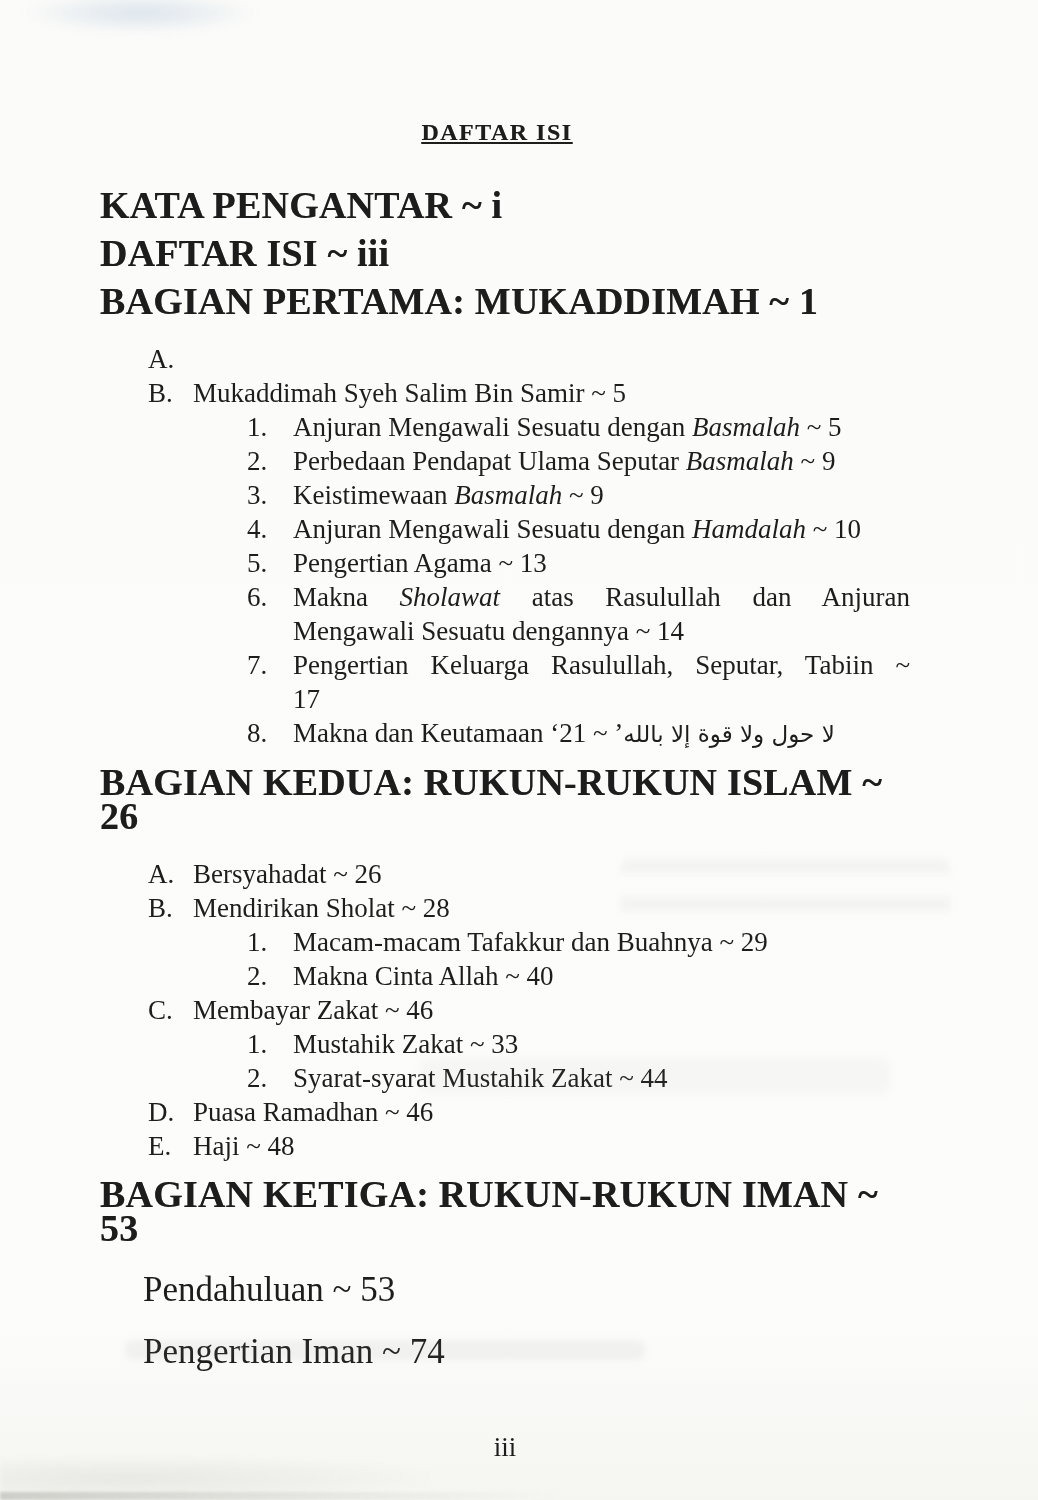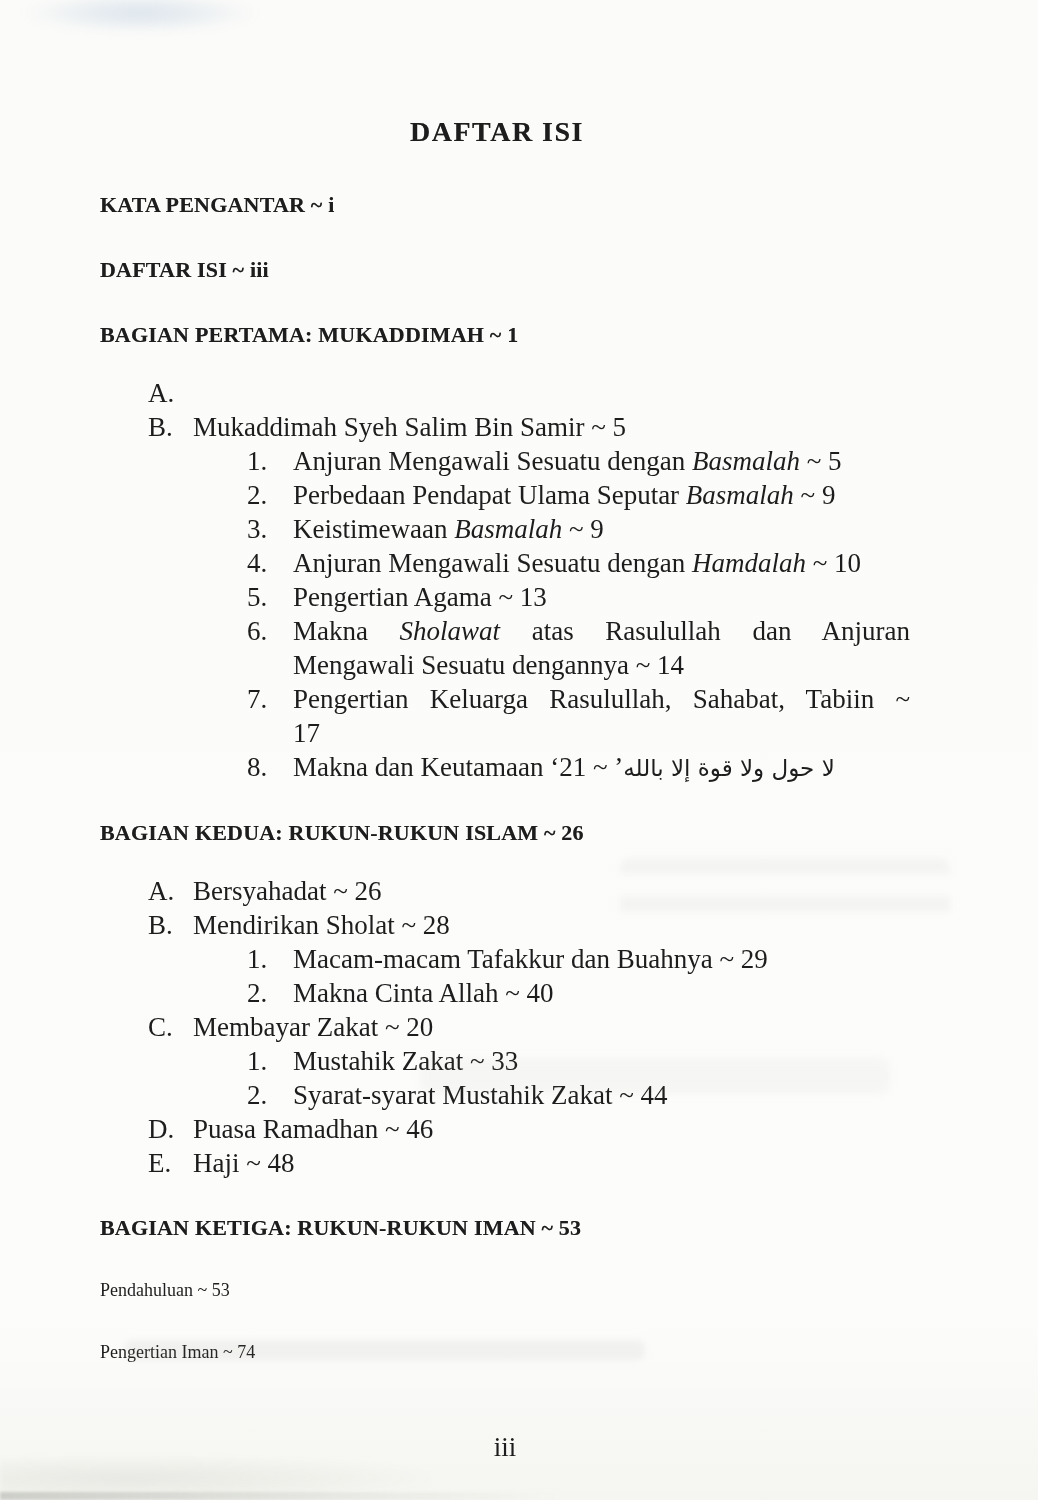--- a/index.html
+++ b/index.html
@@ -10,42 +10,43 @@
     background:#f6f6f3;
     position:relative;
     overflow:hidden;
   }
   .page {
     position:absolute; inset:0;
     background:linear-gradient(180deg,#fbfbf9 0%,#fcfcfb 88%,#f5f5f1 100%);
     padding:112px 128px 0 100px;
   }
   .title {
-    font-size:28px; font-weight:bold; text-align:center;
+    font-size:24px; font-weight:bold; text-align:center;
     letter-spacing:1.5px; line-height:40px; margin-bottom:36px;
     transform:translateX(-8px);
     text-shadow:0 0 .6px rgba(25,25,25,.55);
+    text-decoration:underline;
   }
   .h-entry {
-    font-size:22px; font-weight:bold; line-height:34px; margin-top:31px;
+    font-size:38px; font-weight:bold; line-height:34px; margin-top:14px;
     letter-spacing:.2px;
     text-shadow:0 0 .6px rgba(25,25,25,.5);
   }
   .list { margin-top:24px; }
   .row { display:flex; line-height:34px; font-size:27px; }
   .row .marker { flex:0 0 45px; }
   .row.letter { padding-left:48px; }
   .row.num { padding-left:147px; }
   .row.num .marker { flex:0 0 46px; }
   .row .txt { flex:1 1 auto; }
   em { font-style:italic; }
   .line { display:block; }
   .just { text-align:justify; text-align-last:justify; }
   .arabic { font-family:"DejaVu Sans", sans-serif; font-size:23px;margin-top:36px; }
-  .plain-entry { font-size:18px; line-height:34px; margin-top:28px; }
+  .plain-entry { font-size:35px; line-height:34px; margin-top:28px;margin-left:43px; }
   .footer {
     position:absolute; left:0; right:0; top:1432px;
     text-align:center; font-size:27px; transform:translateX(-14px);
   }
   
   .smudge { position:absolute; pointer-events:none; }
   .smudge-top-left {
     left:20px; top:-8px; width:240px; height:42px; border-radius:50%;
     background:radial-gradient(ellipse at center, rgba(140,170,205,.28), rgba(140,170,205,0) 70%);
     filter:blur(4px);
@@ -125,21 +126,21 @@
     <div class="row num">
       <span class="marker">6.</span>
       <span class="txt">
         <span class="line just"><span>Makna </span><em>Sholawat</em><span> atas Rasulullah dan Anjuran</span></span>
         <span class="line">Mengawali Sesuatu dengannya ~ 14</span>
       </span>
     </div>
     <div class="row num">
       <span class="marker">7.</span>
       <span class="txt">
-        <span class="line just">Pengertian Keluarga Rasulullah, Sahabat, Tabiin ~</span>
+        <span class="line just">Pengertian Keluarga Rasulullah, Seputar, Tabiin ~</span>
         <span class="line">17</span>
       </span>
     </div>
     <div class="row num">
       <span class="marker">8.</span>
       <span class="txt"><span>Makna dan Keutamaan ‘</span><span class="arabic">لا حول ولا قوة إلا بالله</span><span>’ ~ 21</span></span>
     </div>
   </div>
 
   <div class="h-entry">BAGIAN KEDUA: RUKUN-RUKUN ISLAM ~ 26</div>
@@ -156,21 +157,21 @@
     <div class="row num">
       <span class="marker">1.</span>
       <span class="txt">Macam-macam Tafakkur dan Buahnya ~ 29</span>
     </div>
     <div class="row num">
       <span class="marker">2.</span>
       <span class="txt">Makna Cinta Allah ~ 40</span>
     </div>
     <div class="row letter">
       <span class="marker">C.</span>
-      <span class="txt">Membayar Zakat ~ 20</span>
+      <span class="txt">Membayar Zakat ~ 46</span>
     </div>
     <div class="row num">
       <span class="marker">1.</span>
       <span class="txt">Mustahik Zakat ~ 33</span>
     </div>
     <div class="row num">
       <span class="marker">2.</span>
       <span class="txt">Syarat-syarat Mustahik Zakat ~ 44</span>
     </div>
     <div class="row letter">

